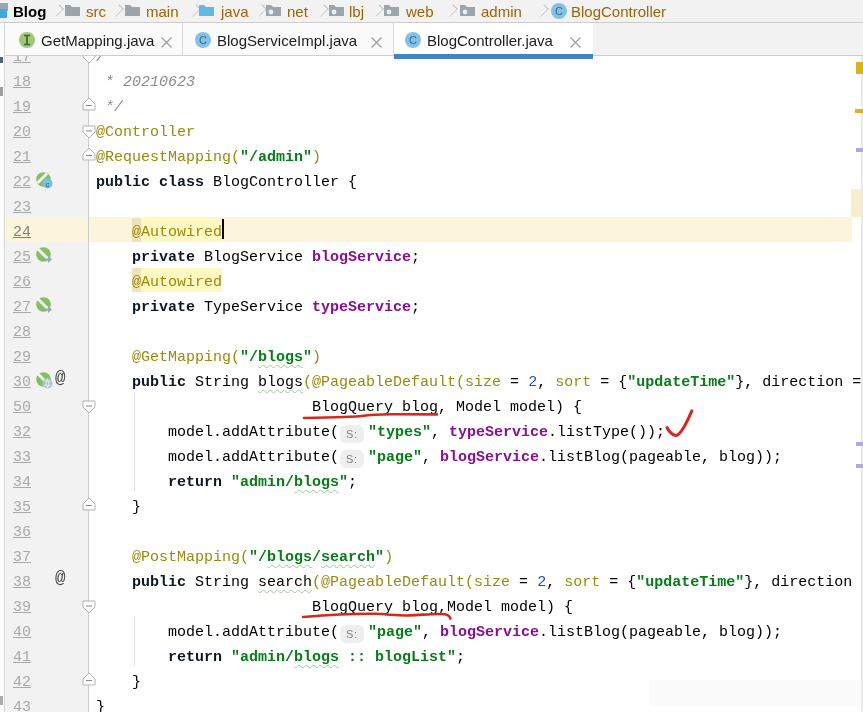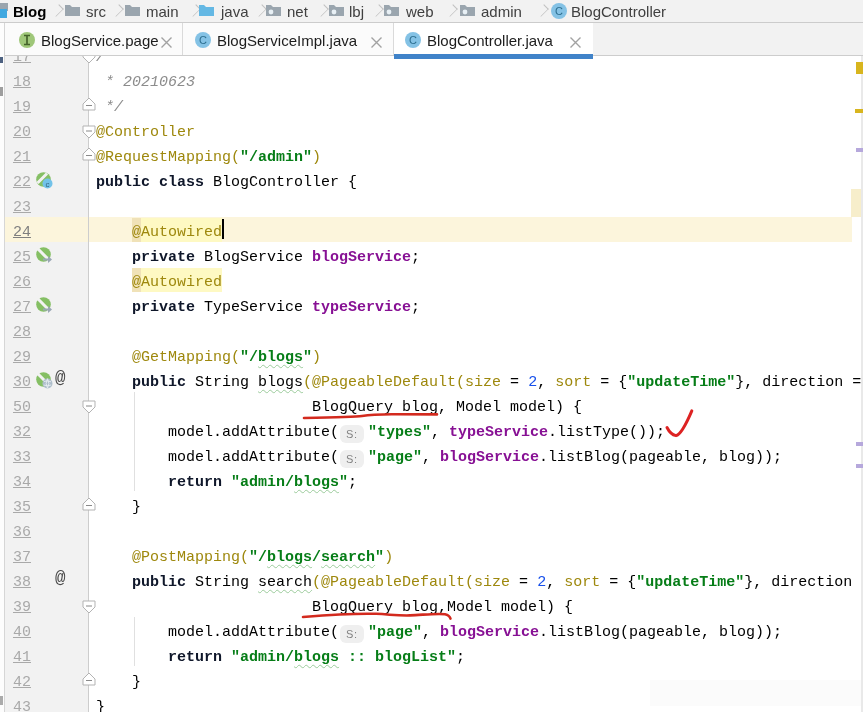--- a/index.html
+++ b/index.html
@@ -2,21 +2,21 @@
 <html><head>
 <meta charset="utf-8">
 <style>
   * { margin:0; padding:0; box-sizing:border-box; }
   html,body { width:863px; height:712px; overflow:hidden; background:#fff;
     font-family:"Liberation Sans", sans-serif; }
   .abs { position:absolute; }
   
   #crumbs { position:absolute; left:0; top:0; width:863px; height:23px;
     background:#f2f2f2; border-bottom:1px solid #ccc; }
-  .ct { position:absolute; top:1px; height:21px; line-height:21px; font-size:15px; color:#404040; white-space:nowrap; }
+  .ct { position:absolute; top:1px; height:21px; line-height:21px; font-size:15px; color:#a16207; white-space:nowrap; }
   .chev { position:absolute; top:4.5px; width:11px; height:11px;
     border-top:1.3px solid #c0c0c0; border-right:1.3px solid #c0c0c0;
     transform:rotate(45deg) scale(0.6,1); transform-origin:center; }
   .fold-ico { position:absolute; top:3px; }
   #tabbar { position:absolute; left:5px; top:23px; width:858px; height:33px;
     background:#f2f2f2; border-bottom:1px solid #cdcdcd; }
   .tab { position:absolute; top:0; height:32px; background:#fbfbfb; border-right:1px solid #dadada; }
   .tab.active { background:#ffffff; border-right:none; }
   .tabtxt { position:absolute; top:8.5px; font-size:15px; color:#1c1c1c; white-space:nowrap; }
   #underline { position:absolute; left:394px; top:54px; width:199px; height:5px; background:#4083c9; }
@@ -105,21 +105,21 @@
   </svg>
   <span class="ct" style="left:571px">BlogController</span>
 </div>
 
 <div id="tabbar">
   <div class="tab" style="left:0;width:178px">
     <svg class="abs" style="left:14px;top:9px" width="16" height="16" viewBox="0 0 16 16">
       <circle cx="8" cy="8" r="8" fill="#9fc779"></circle>
       <path d="M5,3.5 L11,3.5 M5,12.5 L11,12.5 M8,3.5 L8,12.5" stroke="#44632a" stroke-width="1.7" fill="none"></path>
     </svg>
-    <span class="tabtxt" style="left:36px">BlogService.page</span>
+    <span class="tabtxt" style="left:36px">GetMapping.java</span>
     <svg class="abs" style="left:155px;top:13px" width="13" height="13" viewBox="0 0 13 13">
       <path d="M1.5,1.5 L11.5,11.5 M11.5,1.5 L1.5,11.5" stroke="#a2a2a2" stroke-width="1.4"></path>
     </svg>
   </div>
   <div class="tab" style="left:178px;width:211px">
     <svg class="abs" style="left:12px;top:9px" width="16" height="16" viewBox="0 0 16 16">
       <circle cx="8" cy="8" r="8" fill="#84c2e5"></circle>
       <text x="8" y="12" font-size="11" font-family="Liberation Sans" fill="#2d6e8f" text-anchor="middle">C</text>
     </svg>
     <span class="tabtxt" style="left:34px">BlogServiceImpl.java</span>

